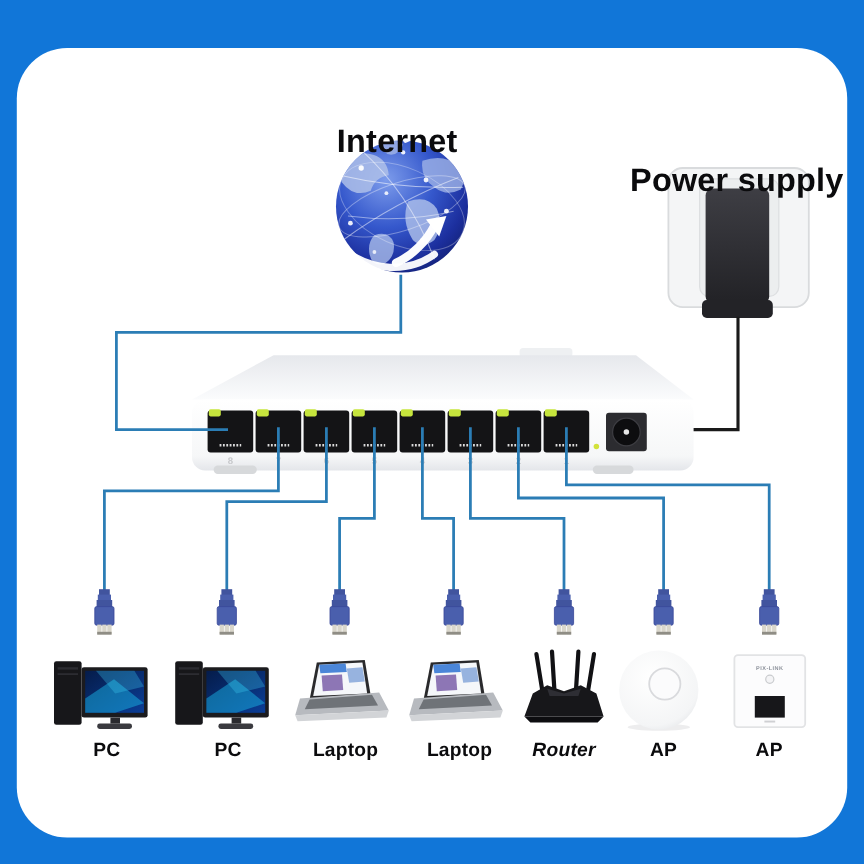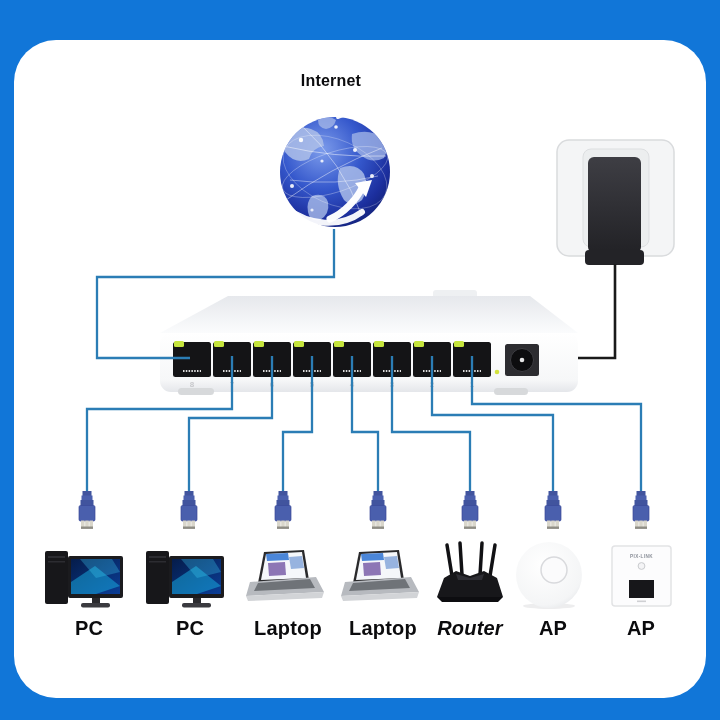--- a/index.html
+++ b/index.html
@@ -8,24 +8,24 @@
     background:#1176d8;
     font-family:"Liberation Sans", sans-serif;
   }
   .panel{
     position:absolute;left:14px;top:40px;width:692px;height:658px;
     background:#ffffff;border-radius:42px;
   }
   svg.art{position:absolute;left:0;top:0;width:720px;height:720px;}
   .lbl{
     position:absolute;transform:translateX(-50%);
-    font-weight:700;color:#0b0b0d;font-size:20px;line-height:1.1;
+    font-weight:700;color:#0b0b0d;font-size:16px;line-height:1.1;
     white-space:nowrap;letter-spacing:.2px;
   }
-  .lbl.big{font-size:16px;}
+  .lbl.big{font-size:27px;margin-top:32px;}
 </style>
 </head>
 <body>
 
 <div class="stage">
   <div class="panel"></div>
 
   <svg class="art" viewBox="0 0 720 720">
     <defs>
       <radialGradient id="globeGrad" cx="0.38" cy="0.30" r="0.80">
@@ -326,20 +326,21 @@
     <g>
       <rect x="612" y="546" width="59" height="60" rx="3" fill="#fcfcfd" stroke="#e2e3e5" stroke-width="1.5"></rect>
       <text x="641.5" y="558" font-size="4.6" font-weight="700" letter-spacing="0.4" fill="#8a8f98" text-anchor="middle">PIX-LINK</text>
       <circle cx="641.5" cy="566" r="3.4" fill="#f4f4f6" stroke="#c9cbce" stroke-width="1"></circle>
       <rect x="629" y="580" width="25" height="18" fill="#17171a"></rect>
       <rect x="637" y="600.5" width="9" height="1.6" fill="#cfd0d3"></rect>
     </g>
   </svg>
 
   <div class="lbl big" style="left:331px;top:72px;">Internet</div>
+  <div class="lbl big" style="left:614px;top:104px;">Power supply</div>
 
   <div class="lbl" style="left:89px;top:617px;">PC</div>
   <div class="lbl" style="left:190px;top:617px;">PC</div>
   <div class="lbl" style="left:288px;top:617px;">Laptop</div>
   <div class="lbl" style="left:383px;top:617px;">Laptop</div>
   <div class="lbl" style="left:470px;top:617px;font-style:italic;">Router</div>
   <div class="lbl" style="left:553px;top:617px;">AP</div>
   <div class="lbl" style="left:641px;top:617px;">AP</div>
 </div>
 

